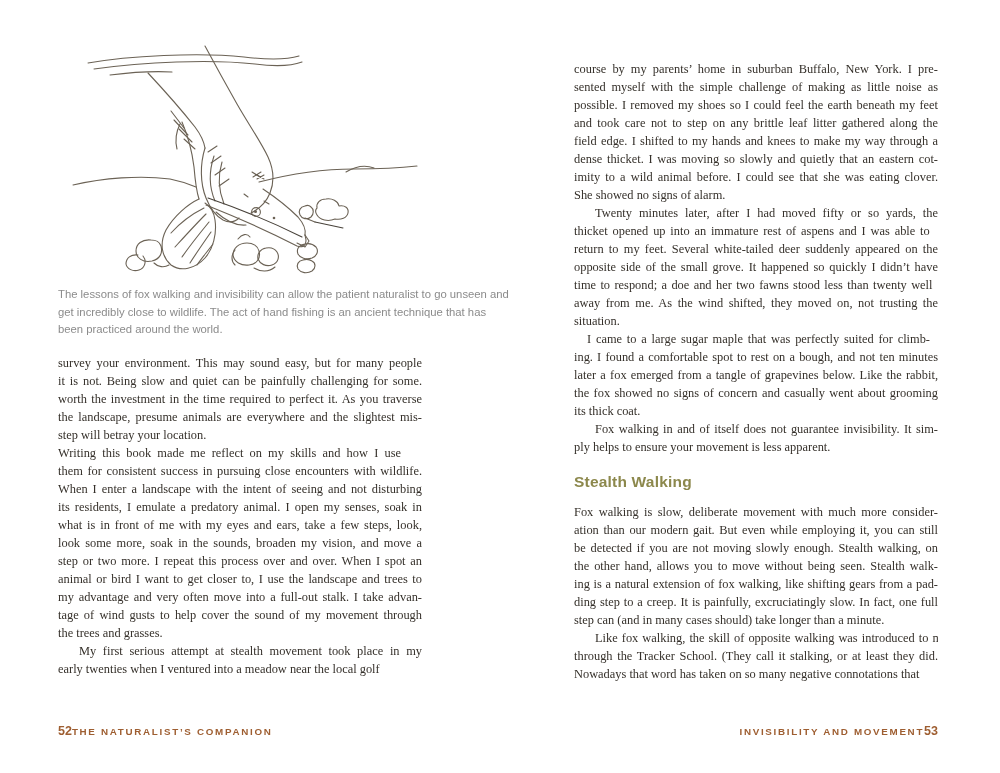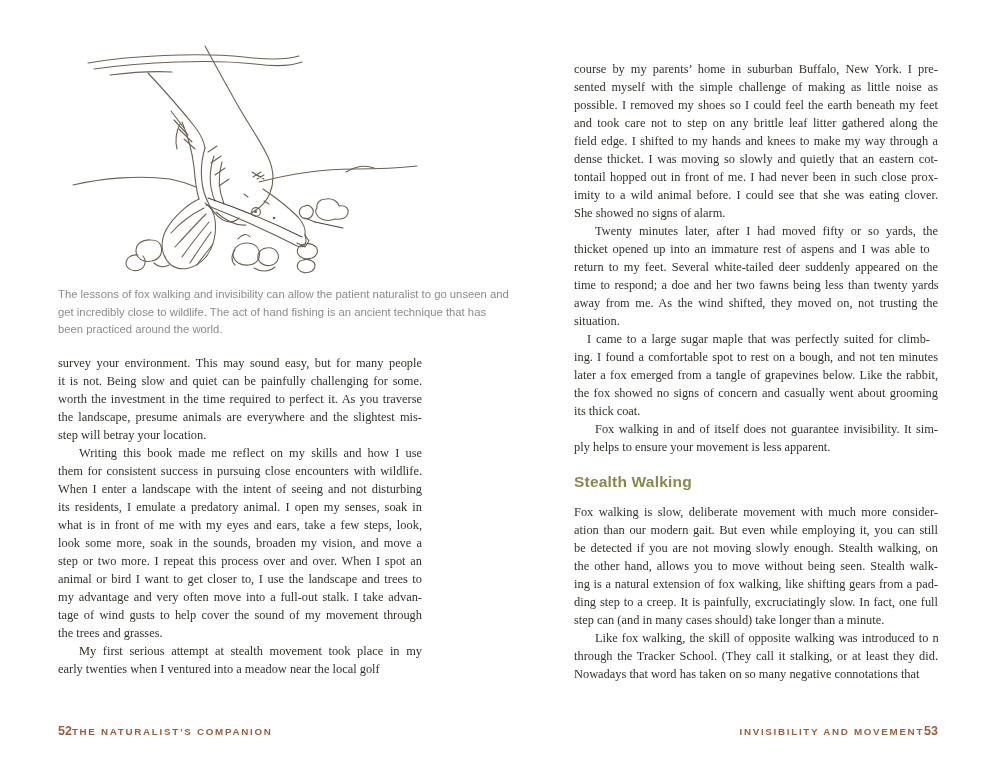--- a/index.html
+++ b/index.html
@@ -109,21 +109,21 @@
       <div class="cap-line">get incredibly close to wildlife. The act of hand fishing is an ancient technique that has</div>
       <div class="cap-line">been practiced around the world.</div>
     </div>
 
   <div id="left-body" class="textcol">
       <div class="bline"><span style="word-spacing: 2.36563px;">survey your environment. This may sound easy, but for many people</span></div>
       <div class="bline"><span style="word-spacing: 1.82812px;">it is not. Being slow and quiet can be painfully challenging for some.</span></div>
       <div class="bline"><span style="word-spacing: 1.28646px;">worth the investment in the time required to perfect it. As you traverse</span></div>
       <div class="bline"><span style="word-spacing: 2.13889px;">the landscape, presume animals are everywhere and the slightest mis-</span></div>
       <div class="bline last"><span>step will betray your location.</span></div>
-      <div class="bline"><span style="margin-left: 21px; word-spacing: 3.10156px;">Writing this book made me reflect on my skills and how I use</span></div>
+      <div class="bline"><span style="word-spacing: 3.10156px;">Writing this book made me reflect on my skills and how I use</span></div>
       <div class="bline"><span style="word-spacing: 1.59722px;">them for consistent success in pursuing close encounters with wildlife.</span></div>
       <div class="bline"><span style="word-spacing: 1.88802px;">When I enter a landscape with the intent of seeing and not disturbing</span></div>
       <div class="bline"><span style="word-spacing: 1.97396px;">its residents, I emulate a predatory animal. I open my senses, soak in</span></div>
       <div class="bline"><span style="word-spacing: 1.83125px;">what is in front of me with my eyes and ears, take a few steps, look,</span></div>
       <div class="bline"><span style="word-spacing: 2.08464px;">look some more, soak in the sounds, broaden my vision, and move a</span></div>
       <div class="bline"><span style="word-spacing: 1.68415px;">step or two more. I repeat this process over and over. When I spot an</span></div>
       <div class="bline"><span style="word-spacing: 1.51146px;">animal or bird I want to get closer to, I use the landscape and trees to</span></div>
       <div class="bline"><span style="word-spacing: 1.74609px;">my advantage and very often move into a full-out stalk. I take advan-</span></div>
       <div class="bline"><span style="word-spacing: 2.11458px;">tage of wind gusts to help cover the sound of my movement through</span></div>
       <div class="bline last"><span>the trees and grasses.</span></div>
@@ -131,27 +131,27 @@
       <div class="bline last"><span>early twenties when I ventured into a meadow near the local golf</span></div>
     </div>
 
   <div id="right-body" class="textcol">
       <div class="bline"><span style="word-spacing: 2.97443px;">course by my parents’ home in suburban Buffalo, New York. I pre-</span></div>
       <div class="bline"><span style="word-spacing: 2.71591px;">sented myself with the simple challenge of making as little noise as</span></div>
       <div class="bline"><span style="word-spacing: 1.16106px;">possible. I removed my shoes so I could feel the earth beneath my feet</span></div>
       <div class="bline"><span style="word-spacing: 2.35337px;">and took care not to step on any brittle leaf litter gathered along the</span></div>
       <div class="bline"><span style="word-spacing: 1.15067px;">field edge. I shifted to my hands and knees to make my way through a</span></div>
       <div class="bline"><span style="word-spacing: 1.62891px;">dense thicket. I was moving so slowly and quietly that an eastern cot-</span></div>
-      <div class="bline"><span style="word-spacing: 1.20089px;">tontail hopped out in front of me. I had never been in such close prox-</span></div>
       <div class="bline"><span style="word-spacing: 2.03486px;">imity to a wild animal before. I could see that she was eating clover.</span></div>
       <div class="bline last"><span>She showed no signs of alarm.</span></div>
       <div class="bline"><span style="margin-left: 21px; word-spacing: 3.80966px;">Twenty minutes later, after I had moved fifty or so yards, the</span></div>
       <div class="bline"><span style="word-spacing: 1.71635px;">thicket opened up into an immature rest of aspens and I was able to</span></div>
       <div class="bline"><span style="word-spacing: 2.16719px;">return to my feet. Several white-tailed deer suddenly appeared on the</span></div>
-      <div class="bline"><span style="word-spacing: 1.29087px;">time to respond; a doe and her two fawns being less than twenty yards</span></div>
+      <div class="bline"><span style="word-spacing: 1.76172px;">opposite side of the small grove. It happened so quickly I didn’t have</span></div>
+      <div class="bline"><span style="word-spacing: 1.29087px;">time to respond; a doe and her two fawns stood less than twenty well</span></div>
       <div class="bline"><span style="word-spacing: 2.42969px;">away from me. As the wind shifted, they moved on, not trusting the</span></div>
       <div class="bline last"><span>situation.</span></div>
       <div class="bline"><span style="margin-left: 13px; word-spacing: 1.70833px;">I came to a large sugar maple that was perfectly suited for climb-</span></div>
       <div class="bline"><span style="word-spacing: 1.07589px;">ing. I found a comfortable spot to rest on a bough, and not ten minutes</span></div>
       <div class="bline"><span style="word-spacing: 1.17448px;">later a fox emerged from a tangle of grapevines below. Like the rabbit,</span></div>
       <div class="bline"><span style="word-spacing: 1.33807px;">the fox showed no signs of concern and casually went about grooming</span></div>
       <div class="bline last"><span>its thick coat.</span></div>
       <div class="bline"><span style="margin-left: 21px; word-spacing: 1.34517px;">Fox walking in and of itself does not guarantee invisibility. It sim-</span></div>
       <div class="bline last"><span>ply helps to ensure your movement is less apparent.</span></div>
       <div class="sec-heading">Stealth Walking</div>

